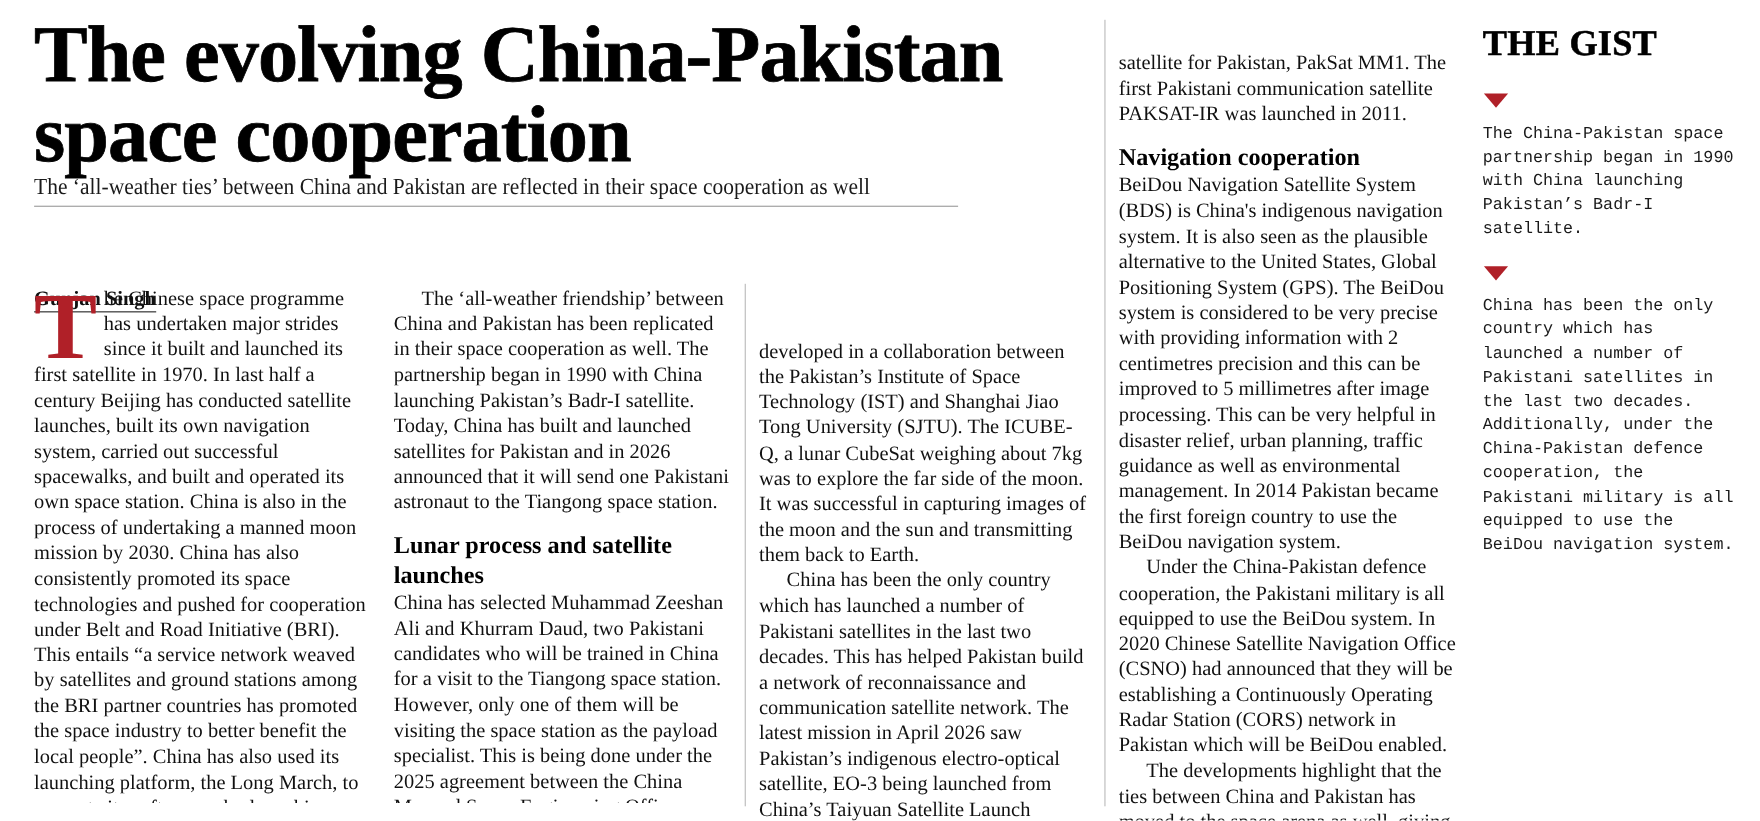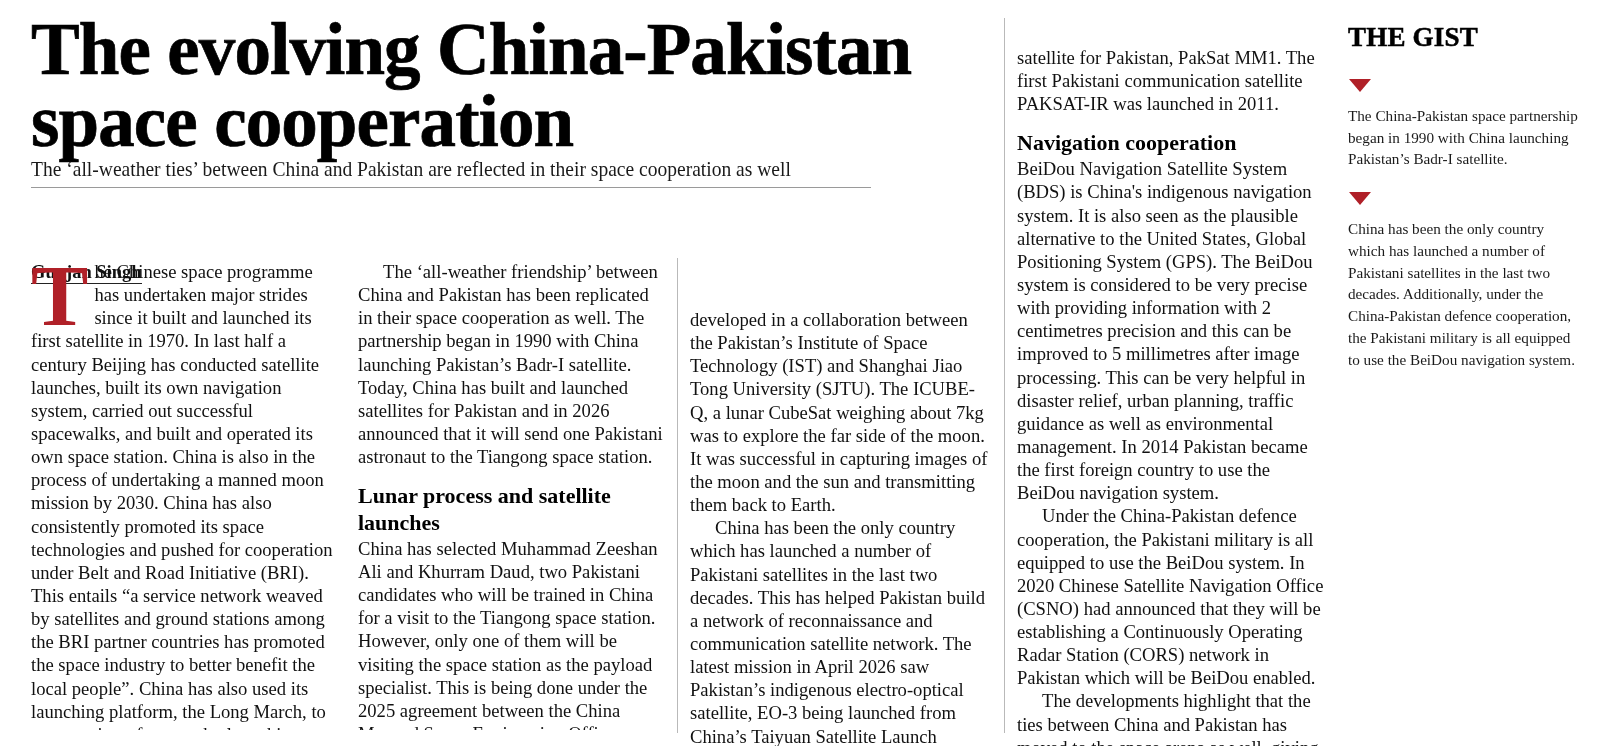--- a/index.html
+++ b/index.html
@@ -127,37 +127,37 @@
   
   .gist {
     position: absolute;
     left: 1348px;
     top: 22px;
     width: 230px;
   }
   .gist-title {
     font-family: "Liberation Serif", "DejaVu Serif", serif;
     font-weight: 700;
-    font-size: 27px;
+    font-size: 33px;
     letter-spacing: 0.2px;
     color: #000;
     margin: 0 0 26px 0;
     -webkit-text-stroke: 0.5px #000;
   }
   .gist-item { margin-bottom: 22px; }
   .gist-marker {
     width: 0;
     height: 0;
     border-left: 11px solid transparent;
     border-right: 11px solid transparent;
     border-top: 13px solid #b02028;
     margin: 0 0 13px 1px;
   }
   .gist-text {
-    font-family: Liberation Serif, serif;
+    font-family: Liberation Mono, monospace;
     font-size: 15.2px;
     line-height: 1.43;
     color: #1a1a1a;
   }
 </style>
 </head>
 <body>
 
 <div class="page">
 

